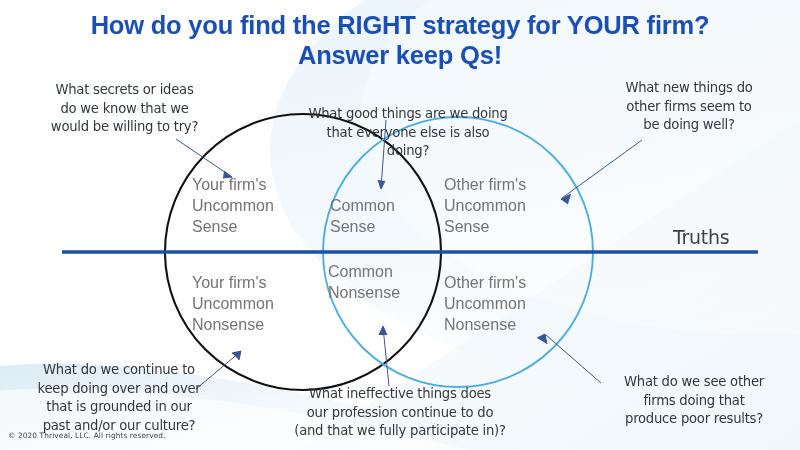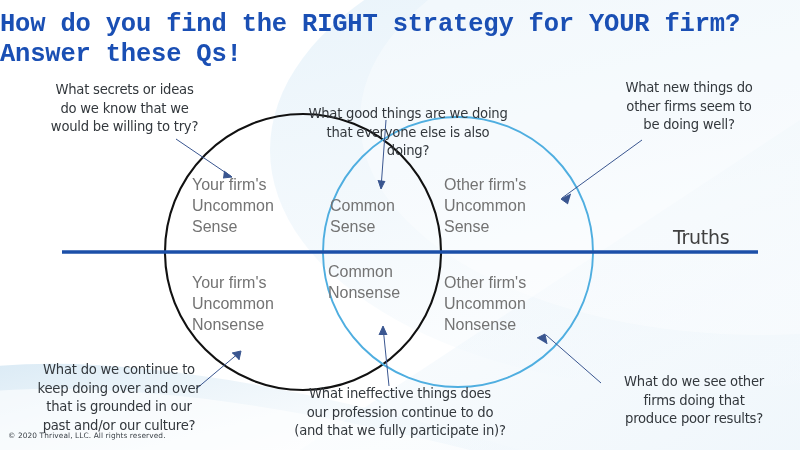--- a/index.html
+++ b/index.html
@@ -24,21 +24,22 @@
     height: 450px;
     pointer-events: none;
   }
 
   
   #title {
     position: absolute;
     left: 0;
     top: 10px;
     width: 800px;
-    font-family: Liberation Mono, monospace;
+    text-align: center;
+    font-family: Liberation Sans, sans-serif;
     font-weight: bold;
     font-size: 25.5px;
     line-height: 30px;
     letter-spacing: -0.2px;
     color: #1A4FB4;
   }
   #title .line2 { display: block; }
 
   
   #venn {
@@ -126,21 +127,21 @@
       <ellipse cx="700" cy="150" rx="430" ry="240" fill="url(#swooshRight)" opacity="0.55"></ellipse>
       <ellipse cx="760" cy="120" rx="400" ry="215" fill="#ffffff" opacity="0.35"></ellipse>
 
       <path d="M -20 368 C 120 350, 330 392, 520 450 L -20 450 Z" fill="url(#swooshLeft)" opacity="0.85"></path>
       <path d="M -20 392 C 130 378, 320 412, 470 450 L -20 450 Z" fill="#ffffff" opacity="0.6"></path>
     </g>
   </svg>
 
   <div id="title">
     <span>How do you find the RIGHT strategy for YOUR firm?</span>
-    <span class="line2">Answer these Qs!</span>
+    <span class="line2">Answer keep Qs!</span>
   </div>
 
   <svg id="venn" viewBox="0 0 800 450" width="800" height="450" aria-hidden="true">
 
     <circle cx="303" cy="252" r="138" fill="none" stroke="#111111" stroke-width="2.1"></circle>
 
     <circle cx="458" cy="252" r="135" fill="none" stroke="#4FAEE0" stroke-width="1.9"></circle>
 
     <line x1="62" y1="252" x2="758" y2="252" stroke="#1B4FA8" stroke-width="3.4"></line>
 

